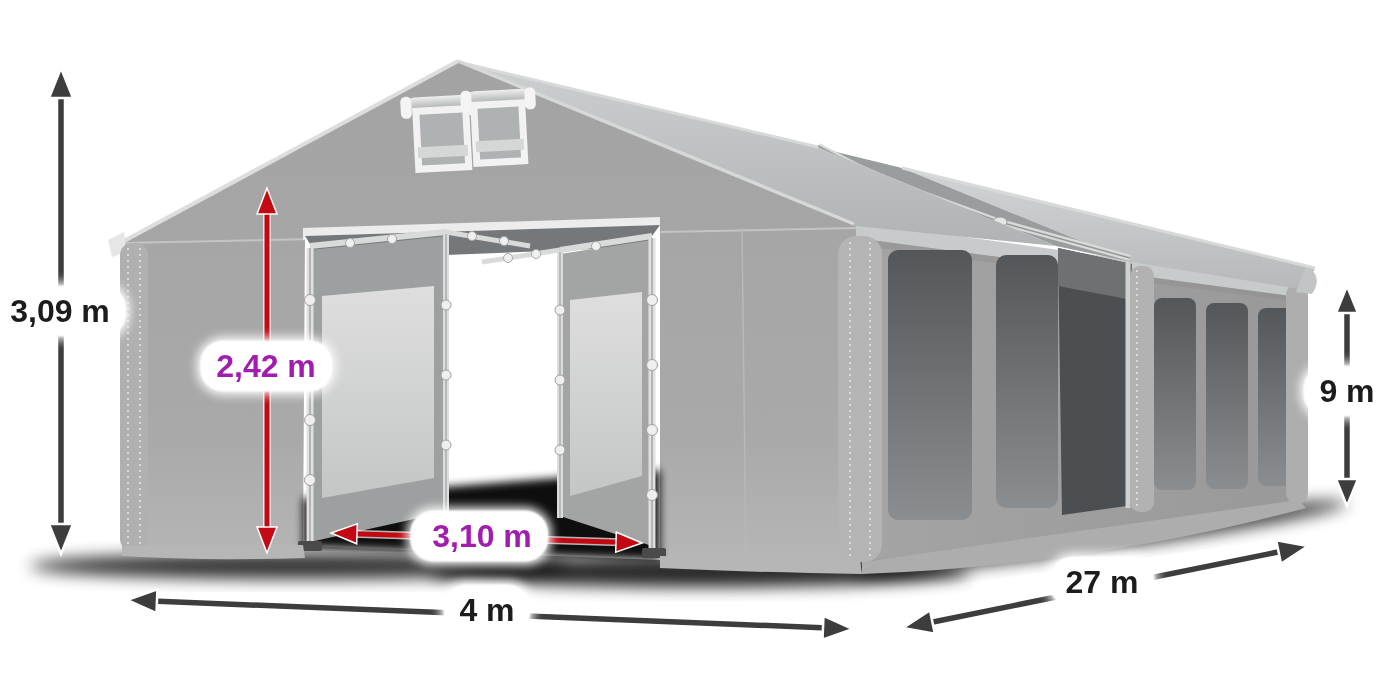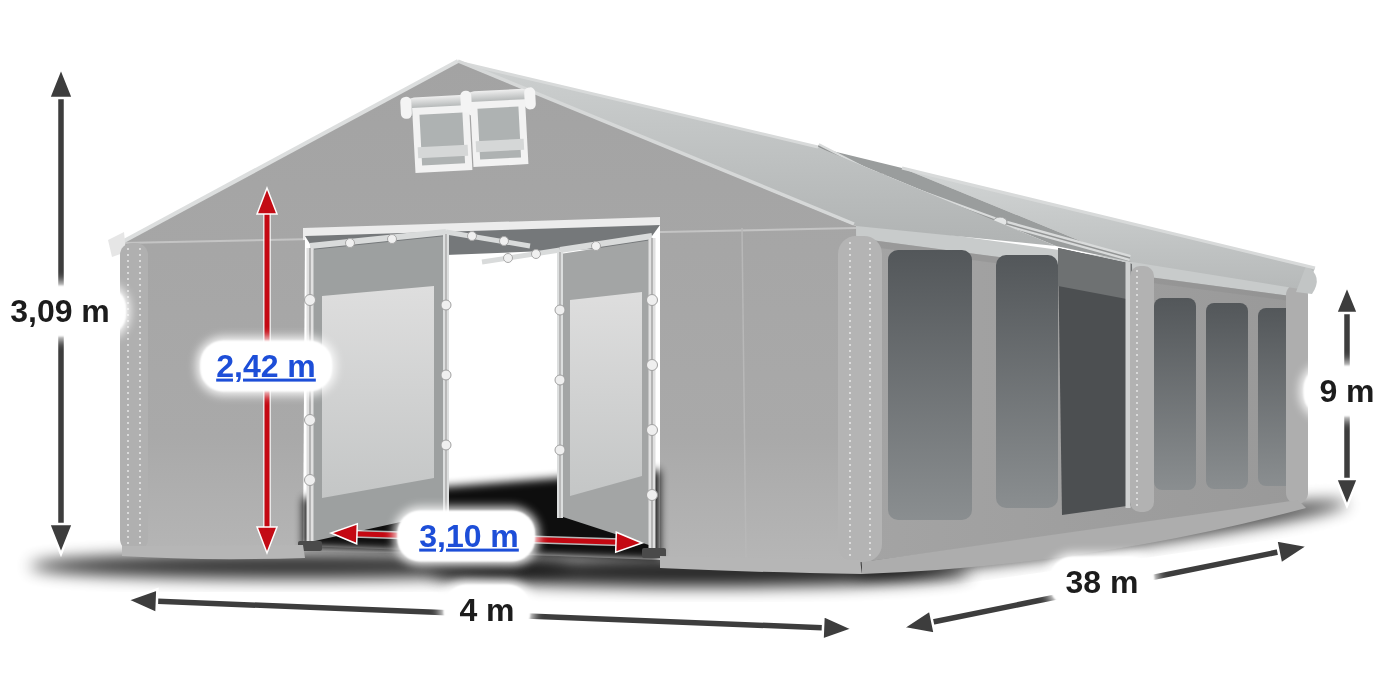--- a/index.html
+++ b/index.html
@@ -19,21 +19,21 @@
     font-weight:bold;
     font-size:32px;
     line-height:1.15;
     padding:5px 14px;
     border-radius:21px;
     white-space:nowrap;
     box-shadow:0 0 2px 2px #ffffff, 0 0 10px 6px rgba(255,255,255,0.85);
     z-index:5;
     text-align:center;
   }
-  .dim-label.red{color:#1d4ed8;text-decoration:underline;}
+  .dim-label.red{color:#a21caf;}
 </style>
 </head>
 <body>
 
 <div class="stage">
 
 <svg width="1400" height="700" viewBox="0 0 1400 700">
   <defs>
     <filter id="blur8" x="-50%" y="-50%" width="200%" height="200%">
           <feGaussianBlur stdDeviation="8"></feGaussianBlur>
@@ -248,18 +248,18 @@
       <line x1="1347" y1="309" x2="1347" y2="483" stroke="#ffffff" stroke-width="10.5"></line>
       <line x1="1347" y1="309" x2="1347" y2="483" stroke="#3d3d3d" stroke-width="5.5"></line>
       <polygon points="1347,286 1336,313 1358,313" fill="#3d3d3d" stroke="#ffffff" stroke-width="2.5"></polygon>
       <polygon points="1347,506 1336,479 1358,479" fill="#3d3d3d" stroke="#ffffff" stroke-width="2.5"></polygon>
     </g>
   </g>
 </svg>
 
 <div class="dim-label" style="left:60px;top:311px;">3,09 m</div>
 <div class="dim-label red" style="left:266px;top:366px;">2,42 m</div>
-<div class="dim-label red" style="left:466px;top:536px;padding-left:20px;">3,10 m</div>
+<div class="dim-label red" style="left:479px;top:536px;padding-left:20px;">3,10 m</div>
 <div class="dim-label" style="left:487px;top:610px;">4 m</div>
-<div class="dim-label" style="left:1102px;top:582px;">38 m</div>
+<div class="dim-label" style="left:1102px;top:582px;">27 m</div>
 <div class="dim-label" style="left:1347px;top:391px;">9 m</div>
 
 </div>
 
 </body></html>

